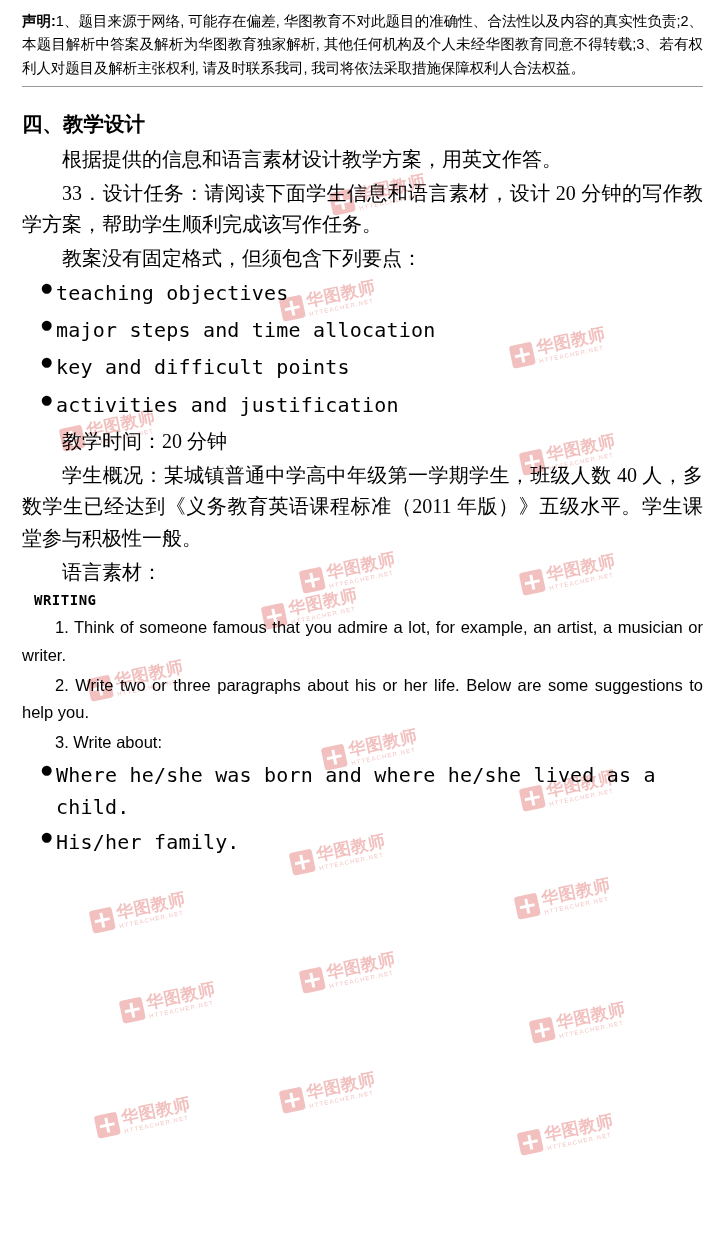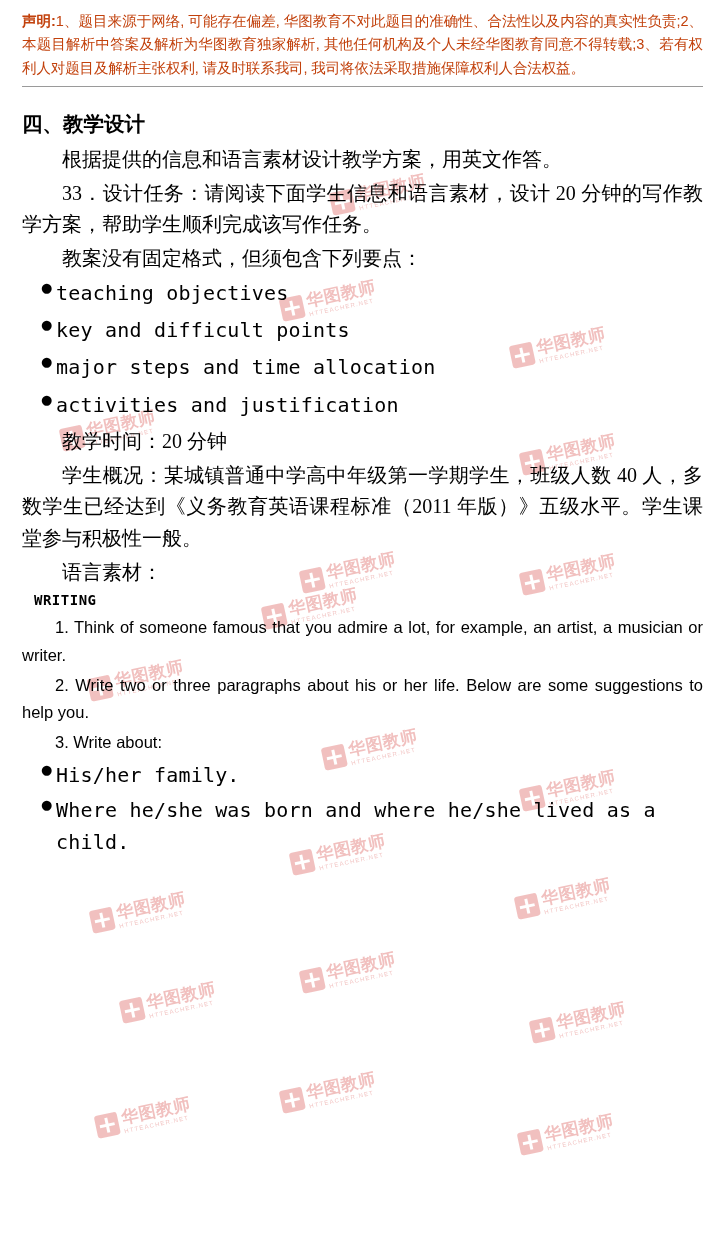--- a/index.html
+++ b/index.html
@@ -18,21 +18,21 @@
   .page {
     position: relative;
     width: 725px;
     height: 1255px;
     box-sizing: border-box;
     padding: 10px 22px 0 22px;
   }
 
   
   .disclaimer {
-    color: #c2410c;
+    color: #000000;
     font-size: 14.5px;
     line-height: 1.62;
     text-align: justify;
     font-family: "Liberation Sans", sans-serif;
     letter-spacing: -0.1px;
     margin: 0 0 6px 0;
   }
   .disclaimer .lead {
     font-weight: bold;
   }
@@ -324,35 +324,35 @@
   <h2 class="section-title">四、教学设计</h2>
 
   <p class="para indent">根据提供的信息和语言素材设计教学方案，用英文作答。</p>
 
   <p class="para indent">33．设计任务：请阅读下面学生信息和语言素材，设计 20 分钟的写作教学方案，帮助学生顺利完成该写作任务。</p>
 
   <p class="para indent">教案没有固定格式，但须包含下列要点：</p>
 
   <ul class="bullet-list mono">
     <li>teaching objectives</li>
+    <li>major steps and time allocation</li>
     <li>key and difficult points</li>
-    <li>major steps and time allocation</li>
     <li>activities and justification</li>
   </ul>
 
   <p class="para indent">教学时间：20 分钟</p>
 
   <p class="para indent">学生概况：某城镇普通中学高中年级第一学期学生，班级人数 40 人，多数学生已经达到《义务教育英语课程标准（2011 年版）》五级水平。学生课堂参与积极性一般。</p>
 
   <p class="para indent">语言素材：</p>
 
   <div class="writing-head">WRITING</div>
 
   <p class="num-item">1. Think of someone famous that you admire a lot, for example, an artist, a musician or writer.</p>
   <p class="num-item">2. Write two or three paragraphs about his or her life. Below are some suggestions to help you.</p>
   <p class="num-item">3. Write about:</p>
 
   <ul class="bullet-list mono tight">
+    <li>Where he/she was born and where he/she lived as a child.</li>
     <li>His/her family.</li>
-    <li>Where he/she was born and where he/she lived as a child.</li>
   </ul>
 
 </div>
 
 </body></html>

